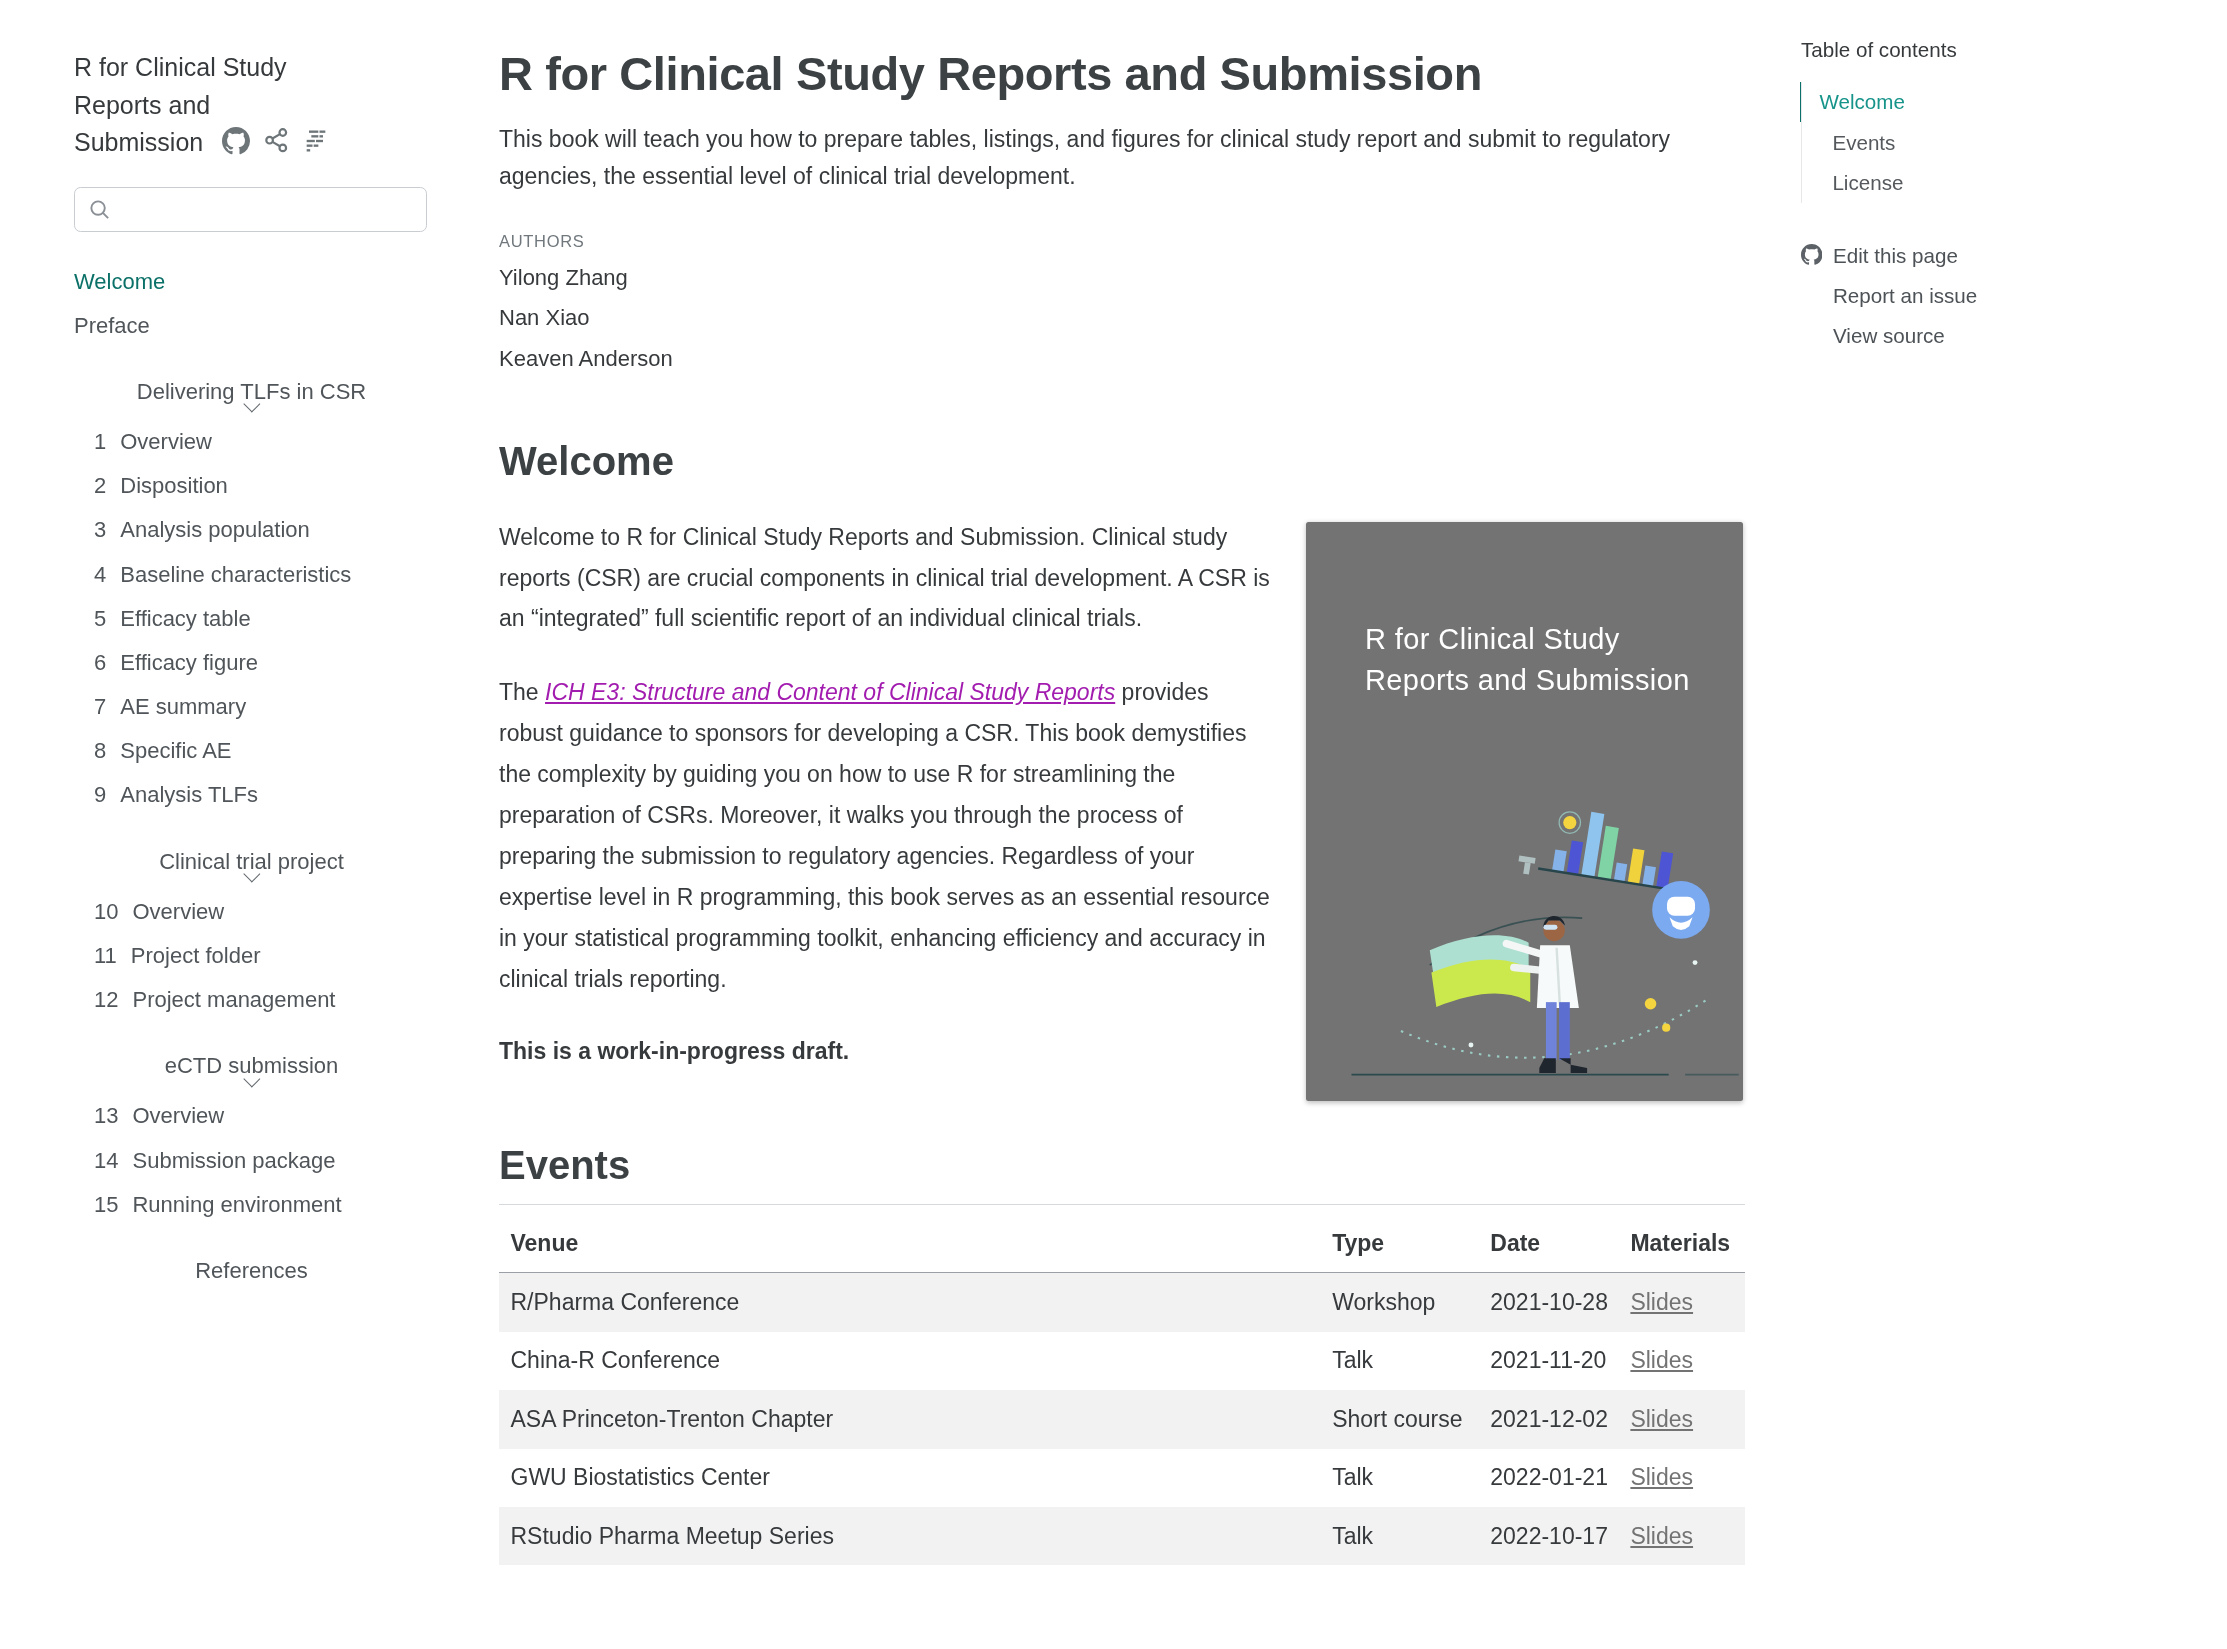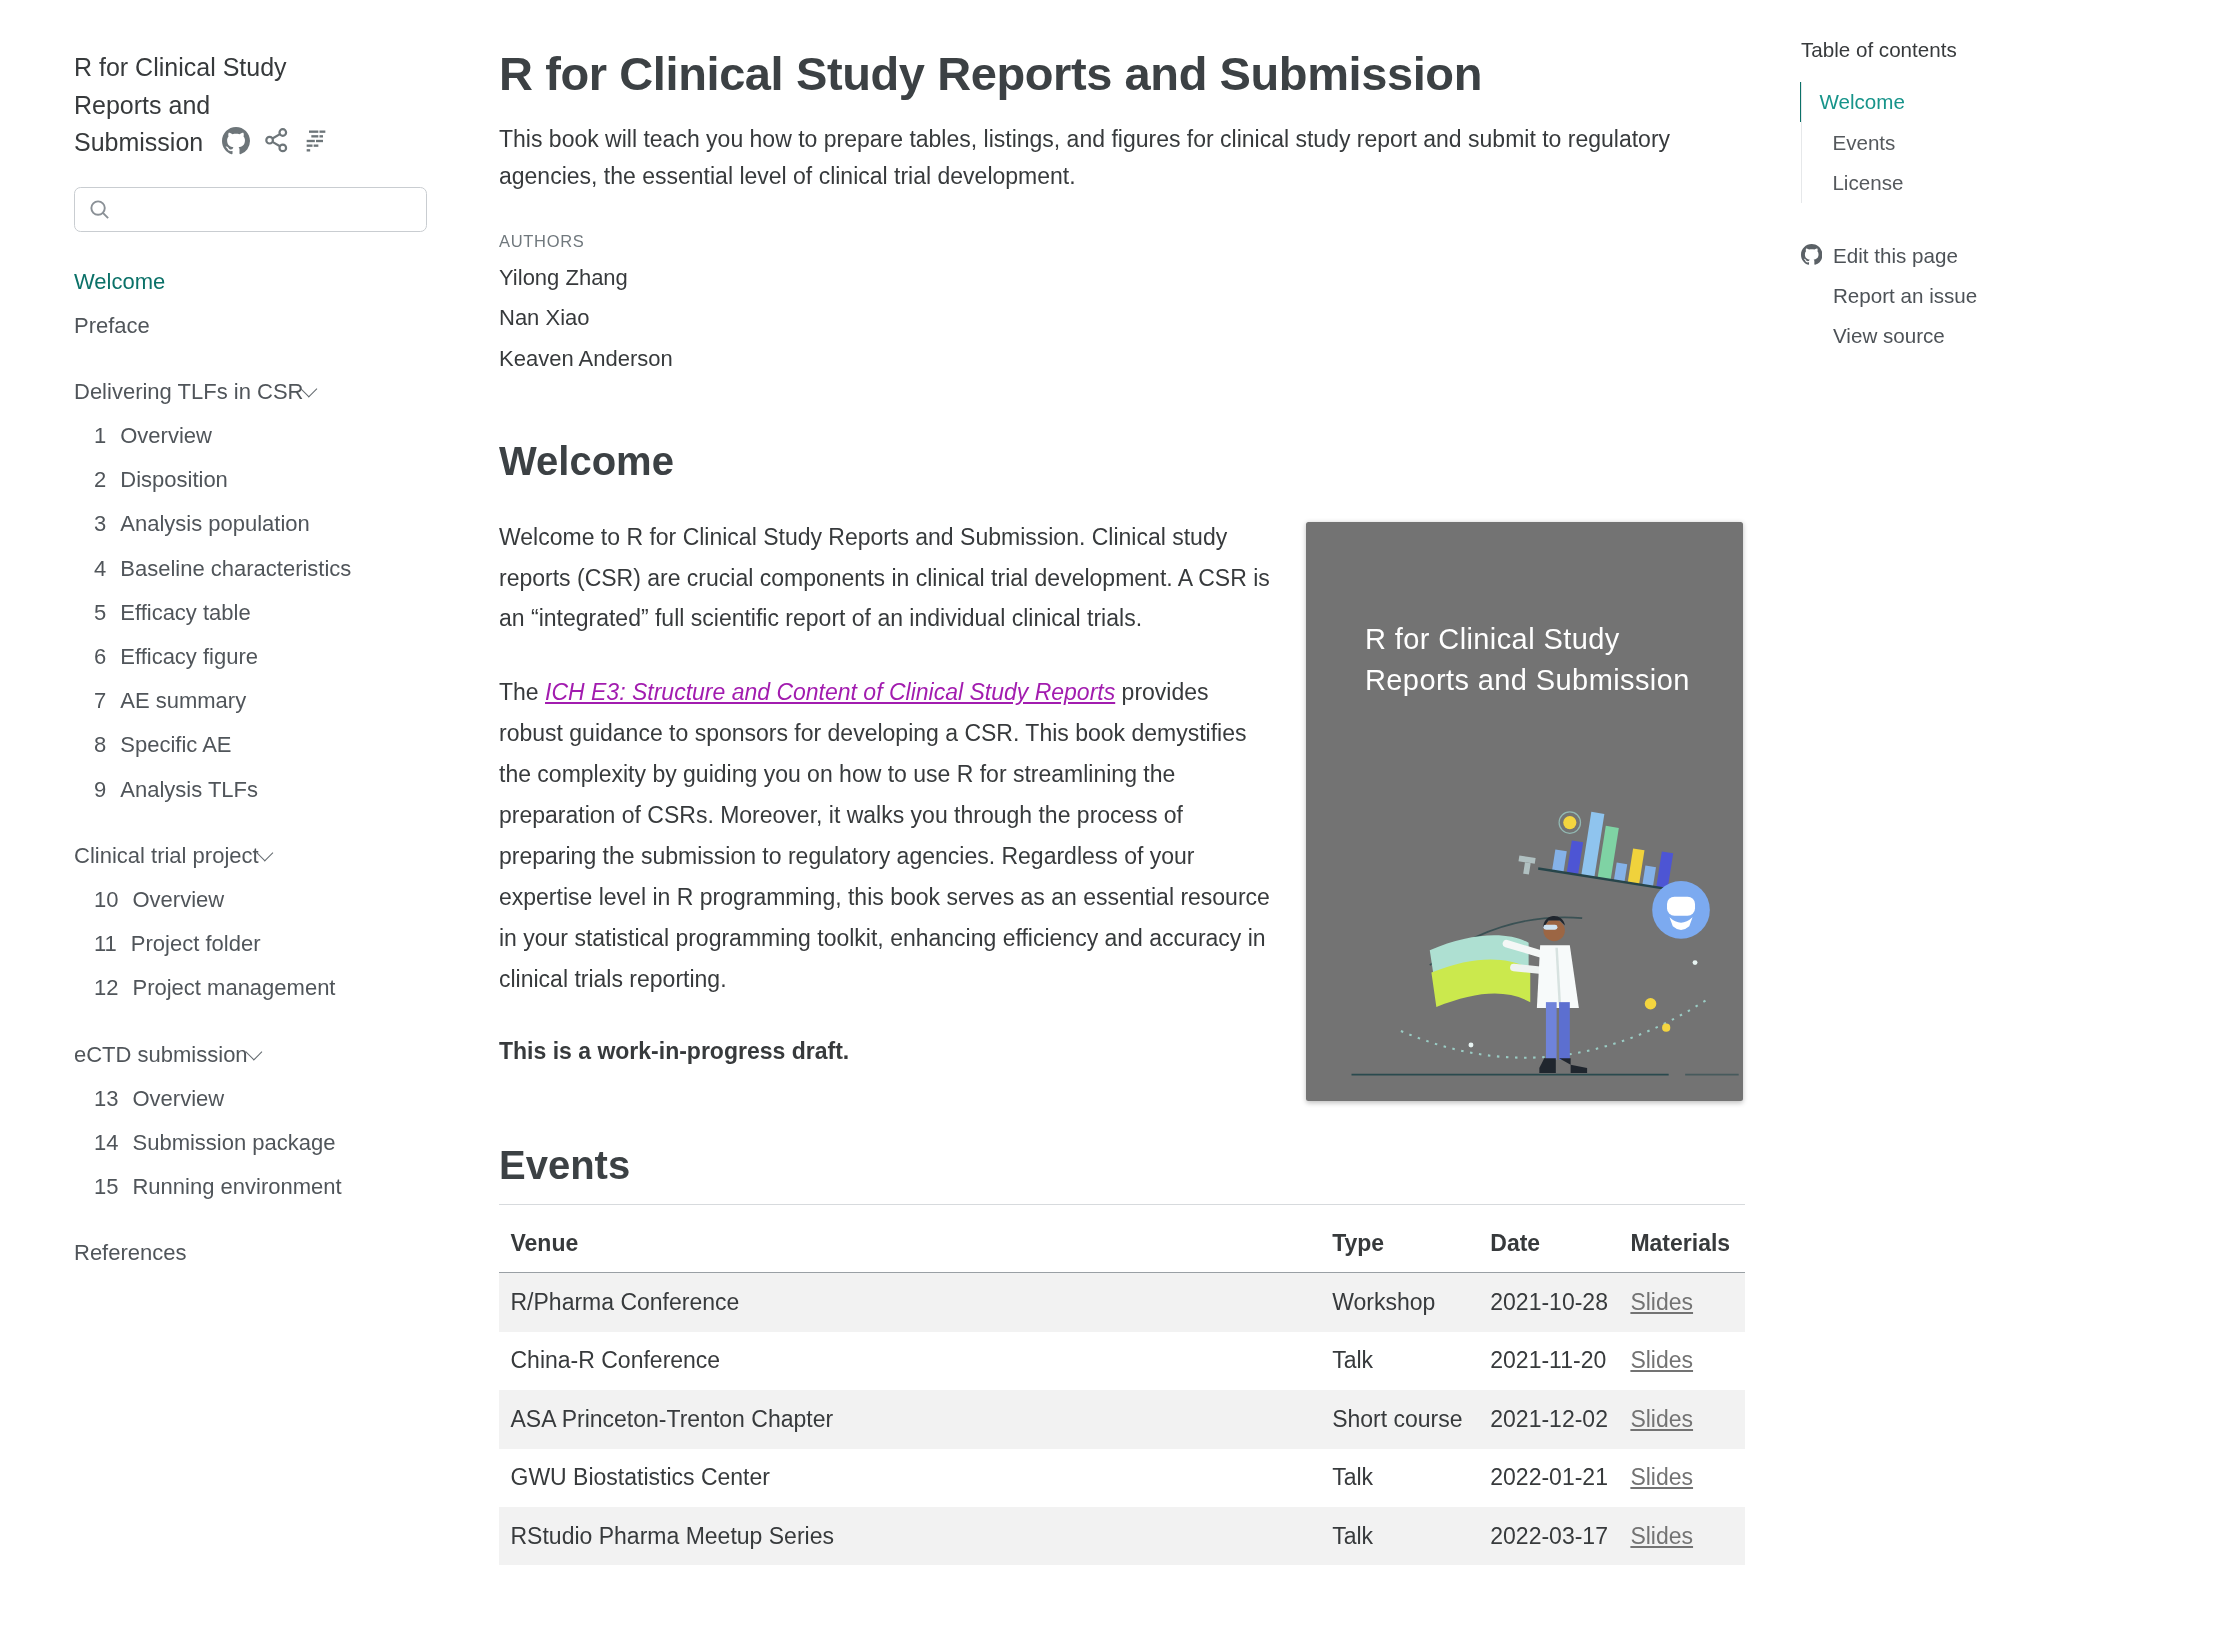--- a/index.html
+++ b/index.html
@@ -16,21 +16,21 @@
   .sidebar-title .t{cursor:pointer;}
   .title-icons{display:inline-flex;gap:13.2px;margin-left:11.5px;vertical-align:-4.1px;}
   .title-icons a{display:inline-block;line-height:0;color:#6d7579;text-decoration:none;}
   .search{margin-top:25px;width:353px;height:45px;border:0.8px solid #c9cdd1;border-radius:6.6px;
     display:flex;align-items:center;padding:0 13.2px;box-sizing:border-box;background:#fff;}
   .search input{border:none;outline:none;flex:1;font-size:20px;margin-left:10px;
     font-family:"Liberation Sans",sans-serif;color:#373a3c;background:transparent;}
   .nav{margin-top:38px;font-size:22px;}
   .nav-item{display:flex;align-items:center;margin-bottom:20px;color:#50555a;cursor:pointer;line-height:1.1;}
   .nav-item.active{color:#0b7168;}
-  .nav-item.section{margin-top:42px;justify-content:flex-start;padding-right:5px;}
+  .nav-item.section{margin-top:42px;justify-content:flex-start;padding-right:5px;flex-direction:column;}
   .nav-item.chapter{padding-left:20px;gap:14px;}
   .nav-item .chev{width:10.7px;height:10.7px;border-right:1.6px solid #62696e;border-bottom:1.6px solid #62696e;
     transform:rotate(45deg);margin-top:-5.8px;flex:0 0 auto;}
 
   
   .main{position:absolute;left:499px;top:0;width:1246px;}
   h1.page-title{font-size:47px;font-weight:700;margin:46px 0 0;letter-spacing:-0.4px;color:#3c4144;}
   .subtitle{font-size:23px;line-height:1.62;margin:20px 0 0;width:1242px;}
   .authors-label{margin-top:36px;font-size:16.5px;color:#70787d;letter-spacing:0.7px;}
   .author{font-size:22px;margin-top:13.2px;line-height:1.25;}
@@ -258,21 +258,21 @@
       </tr>
       <tr>
         <td>GWU Biostatistics Center</td>
         <td>Talk</td>
         <td>2022-01-21</td>
         <td><a href="#">Slides</a></td>
       </tr>
       <tr class="striped">
         <td>RStudio Pharma Meetup Series</td>
         <td>Talk</td>
-        <td>2022-03-17</td>
+        <td>2022-10-17</td>
         <td><a href="#">Slides</a></td>
       </tr>
     </tbody>
   </table>
 
   <div class="cover">
     <div class="cover-title">
       <span>R for Clinical Study</span><br>
       <span>Reports and Submission</span>
     </div>

